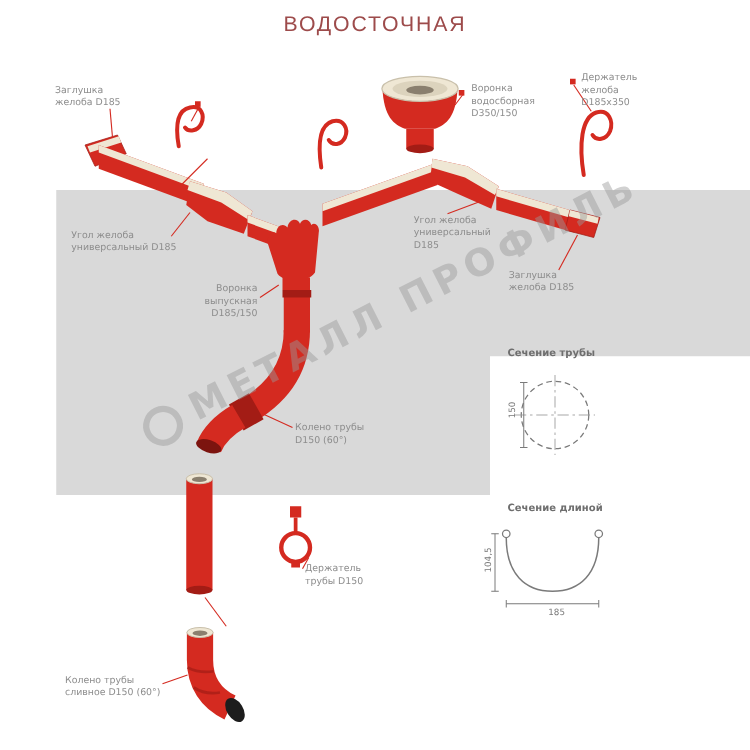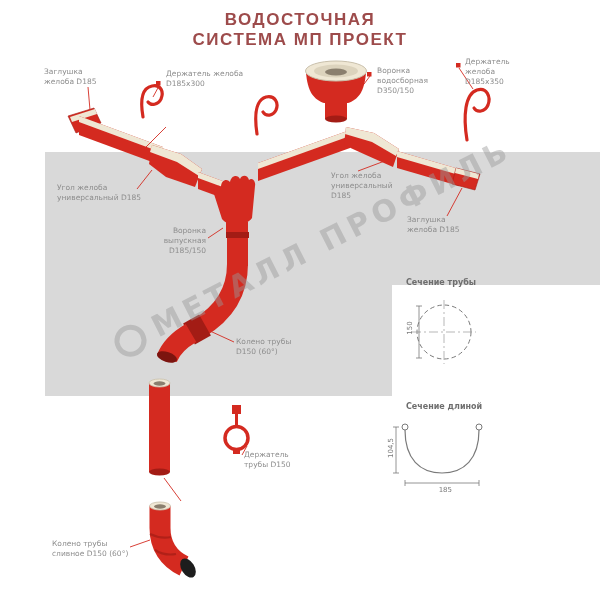--- a/index.html
+++ b/index.html
@@ -23,35 +23,34 @@
   .dim{stroke:#7a7a7a;stroke-width:.8}
   .profile{stroke:#7a7a7a;stroke-width:1.2;fill:none}
   .curl{fill:none;stroke:#7a7a7a;stroke-width:1}
   .lbl{position:absolute;font-size:7.5px;line-height:1.3;color:var(--label-gray,#8d8d8d);white-space:pre-line}
   .lbl.right{text-align:right}
   .sec-title{color:#6e6e6e;font-size:8px;font-weight:bold}
   .dim-text{position:absolute;font-size:7px;color:#7a7a7a}
   .rot{transform:rotate(-90deg);transform-origin:center}
   .title{position:absolute;top:10px;left:0;width:100%;text-align:center;
          color:var(--title-color,#9d4b4b);font-family:"Liberation Sans",sans-serif;
-         font-weight:bold;font-size:17px;letter-spacing:1.5px;line-height:1.2}
+         font-weight:normal;font-size:17px;letter-spacing:1.5px;line-height:1.2}
   .watermark{position:absolute;left:116px;top:330px;display:flex;align-items:center;gap:10px;
              transform:rotate(-27deg);transform-origin:0 50%;pointer-events:none;opacity:.45}
   .wm-logo{display:inline-block;width:32px;height:32px;border:5px solid #9a9a9a;border-radius:50%}
   .wm-text{font-weight:bold;font-size:30px;color:#9a9a9a;letter-spacing:5px;white-space:nowrap;
            font-family:"DejaVu Sans",sans-serif}
 </style>
 </head>
 <body>
 
 <div class="stage">
 
   <div class="title">
     <div>ВОДОСТОЧНАЯ</div>
-    <div>СИСТЕМА МП ПРОЕКТ</div>
   </div>
 
   <svg class="diagram" width="600" height="600" viewBox="0 0 600 600">
 
     <polygon class="roof" points="45,152 600,152 600,285 392,285 392,396 45,396"></polygon>
 
     <g>
       <polygon class="c-red s-dark" points="68,116 94,108 101,123 76,133"></polygon>
       <polygon class="c-cream" points="70,117 95,109 97,114 72,122"></polygon>
     </g>
@@ -188,22 +187,20 @@
       <line class="dim" x1="405" y1="480" x2="405" y2="486"></line>
       <line class="dim" x1="479" y1="480" x2="479" y2="486"></line>
       <line class="dim" x1="396" y1="427" x2="396" y2="473"></line>
       <line class="dim" x1="393" y1="427" x2="399" y2="427"></line>
       <line class="dim" x1="393" y1="473" x2="399" y2="473"></line>
     </g>
   </svg>
 
   <div class="lbl" style="left:44px;top:67px">Заглушка
 желоба D185</div>
-  <div class="lbl" style="left:166px;top:69px">Держатель желоба
-D185х300</div>
   <div class="lbl" style="left:377px;top:66px">Воронка
 водосборная
 D350/150</div>
   <div class="lbl" style="left:465px;top:57px">Держатель
 желоба
 D185х350</div>
   <div class="lbl" style="left:57px;top:183px">Угол желоба
 универсальный D185</div>
   <div class="lbl" style="left:331px;top:171px">Угол желоба
 универсальный

